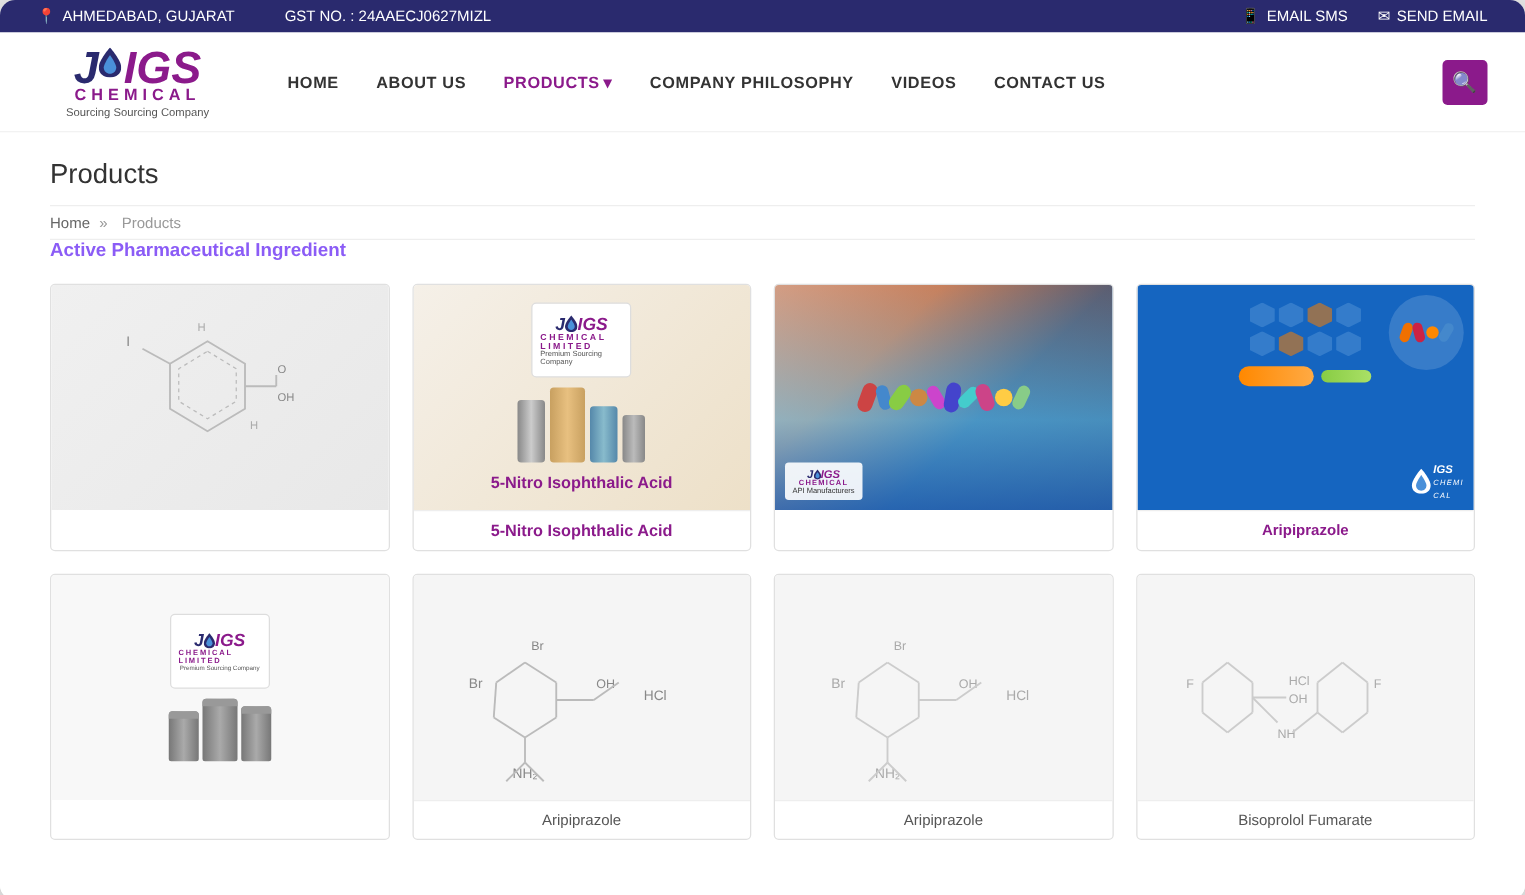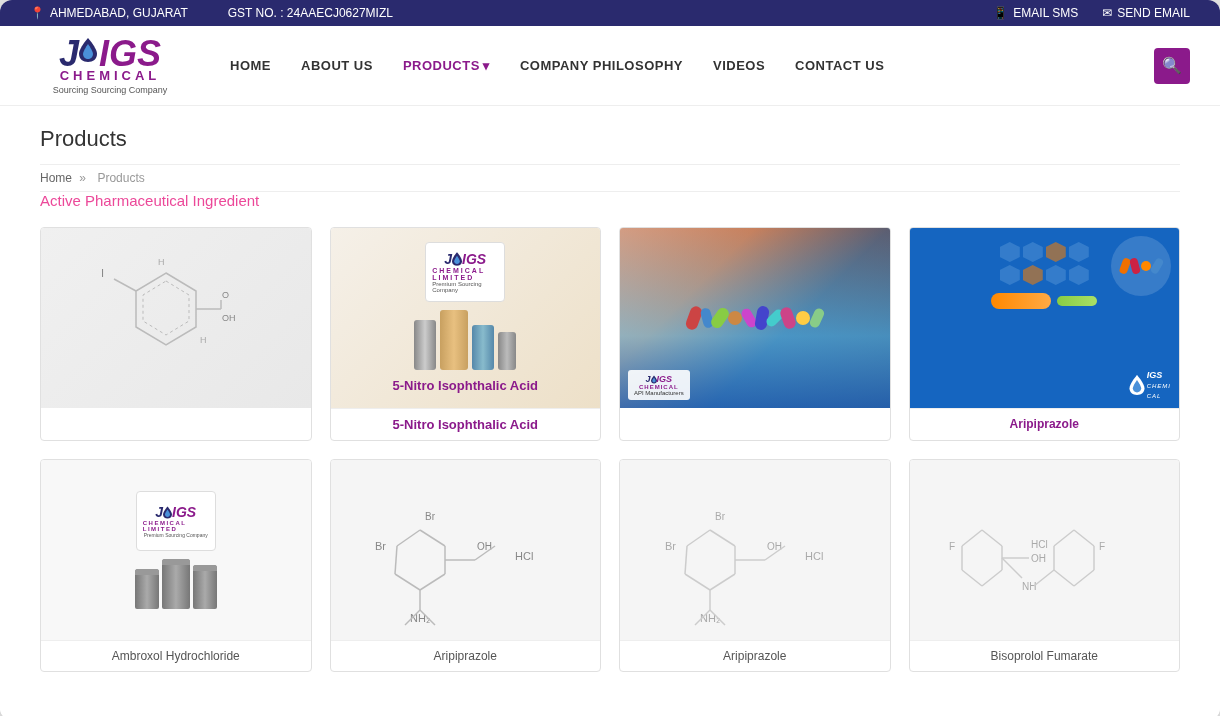--- a/index.html
+++ b/index.html
@@ -145,22 +145,22 @@
       font-size: 12px;
       color: #666;
       padding: 6px 0;
       border-top: 1px solid #eee;
       border-bottom: 1px solid #eee;
     }
     .breadcrumb a { color: #666; text-decoration: none; }
     .breadcrumb span { color: #999; margin: 0 4px; }
     .section-title {
       font-size: 15px;
-      font-weight: 400;
-      color: #ec4899;
+      font-weight: 700;
+      color: #8b5cf6;
       margin-bottom: 18px;
     }
     
     .products-grid {
       display: grid;
       grid-template-columns: repeat(4, 1fr);
       gap: 18px;
       margin-bottom: 18px;
     }
     .product-card {
@@ -432,21 +432,20 @@
               <div style="position:absolute;top:0;left:0;right:0;height:6px;background:#999;border-radius:3px 3px 0 0;"></div>
             </div>
             <div style="width:28px;height:50px;background:linear-gradient(90deg,#777,#aaa,#777);border-radius:3px 3px 2px 2px;">
               <div style="height:6px;background:#999;border-radius:3px 3px 0 0;"></div>
             </div>
             <div style="width:24px;height:44px;background:linear-gradient(90deg,#777,#aaa,#777);border-radius:3px 3px 2px 2px;">
               <div style="height:6px;background:#999;border-radius:3px 3px 0 0;"></div>
             </div>
           </div>
         </div>
-        <div class="product-name">Ambroxol Hydrochloride</div>
       </div>
 
       <div class="product-card">
         <div class="product-img" style="background:#f5f5f5;">
           <svg width="200" height="160" viewBox="0 0 200 160">
 
             <text x="10" y="80" font-size="11" fill="#888" font-family="Arial">Br</text>
             <line x1="32" y1="76" x2="55" y2="60" stroke="#bbb" stroke-width="1.5"></line>
             <line x1="55" y1="60" x2="80" y2="76" stroke="#bbb" stroke-width="1.5"></line>
             <line x1="80" y1="76" x2="80" y2="104" stroke="#bbb" stroke-width="1.5"></line>

